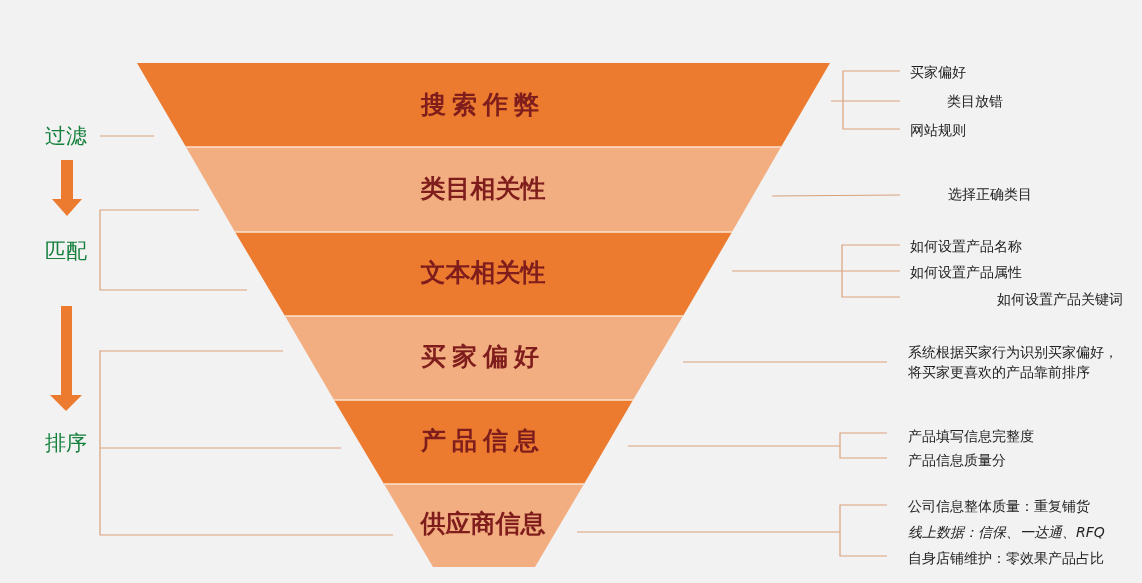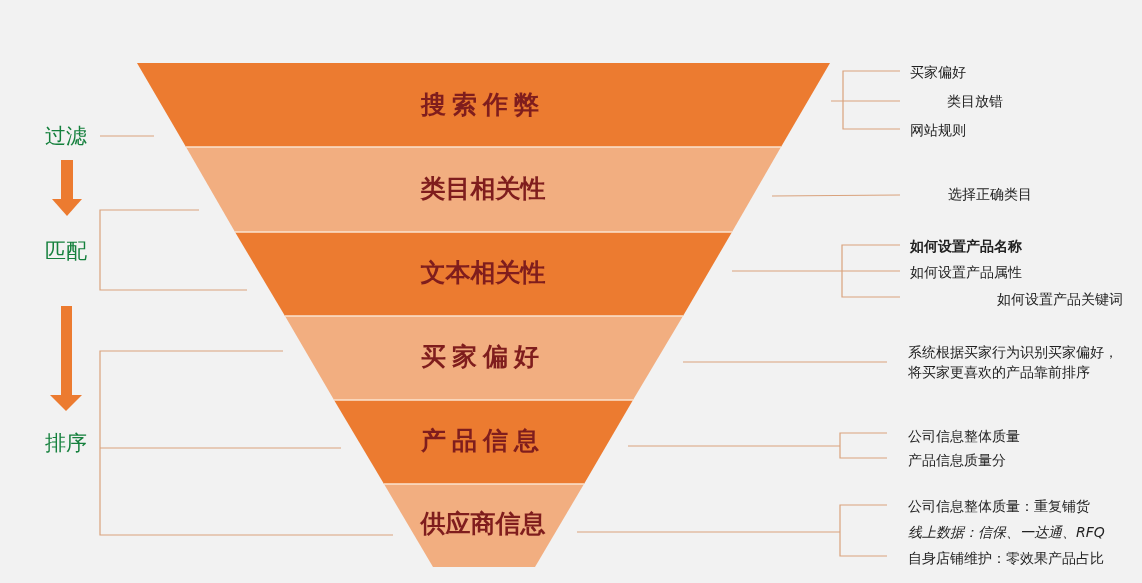--- a/index.html
+++ b/index.html
@@ -79,25 +79,25 @@
 <div class="stage-label" style="left:45px;top:122px;">过滤</div>
 <div class="stage-label" style="left:45px;top:237px;">匹配</div>
 <div class="stage-label" style="left:45px;top:429px;">排序</div>
 
 <div class="note" style="left:910px;top:63px;">买家偏好</div>
 <div class="note" style="left:910px;top:92px;margin-left:37px;">类目放错</div>
 <div class="note" style="left:910px;top:121px;">网站规则</div>
 
 <div class="note" style="left:948px;top:186px;font-family:Liberation Mono, monospace;">选择正确类目</div>
 
-<div class="note" style="left:910px;top:237px;font-weight:bold;">如何设置产品名称</div>
+<div class="note" style="left:910px;top:237px;">如何设置产品名称</div>
 <div class="note" style="left:910px;top:263px;">如何设置产品属性</div>
 <div class="note" style="left:950px;top:290px;margin-left:47px;">如何设置产品关键词</div>
 
 <div class="note" style="left:908px;top:343px;">系统根据买家行为识别买家偏好，</div>
 <div class="note" style="left:908px;top:363px;">将买家更喜欢的产品靠前排序</div>
 
-<div class="note" style="left:908px;top:427px;">公司信息整体质量</div>
+<div class="note" style="left:908px;top:427px;">产品填写信息完整度</div>
 <div class="note" style="left:908px;top:451px;">产品信息质量分</div>
 
 <div class="note" style="left:908px;top:497px;">公司信息整体质量：重复铺货</div>
 <div class="note" style="left:908px;top:523px;font-style:italic;">线上数据：信保、一达通、RFQ</div>
 <div class="note" style="left:908px;top:549px;">自身店铺维护：零效果产品占比</div>
 
 </body></html>

